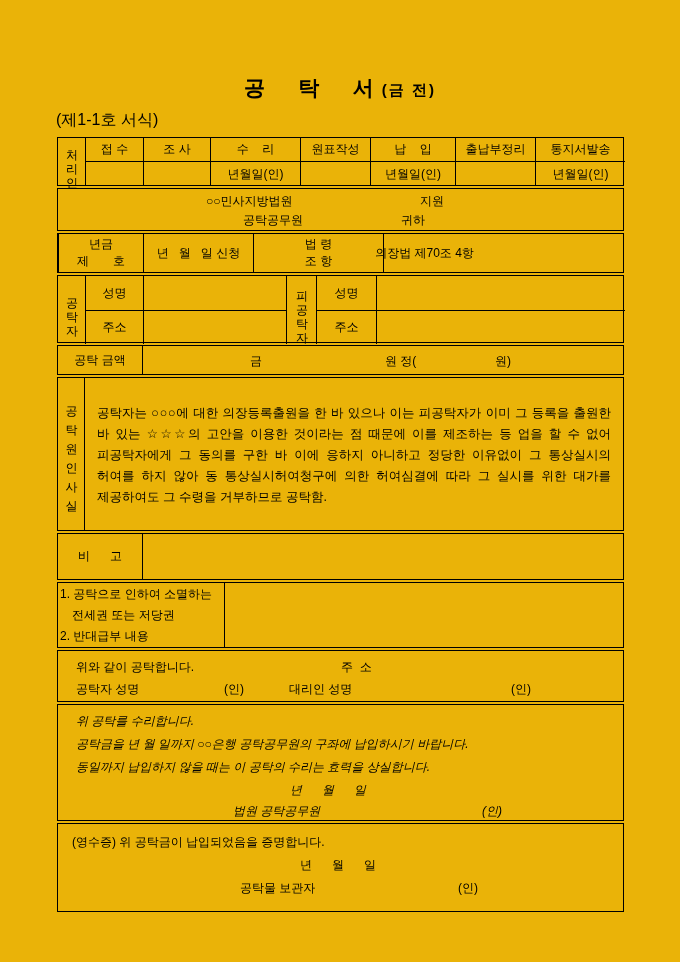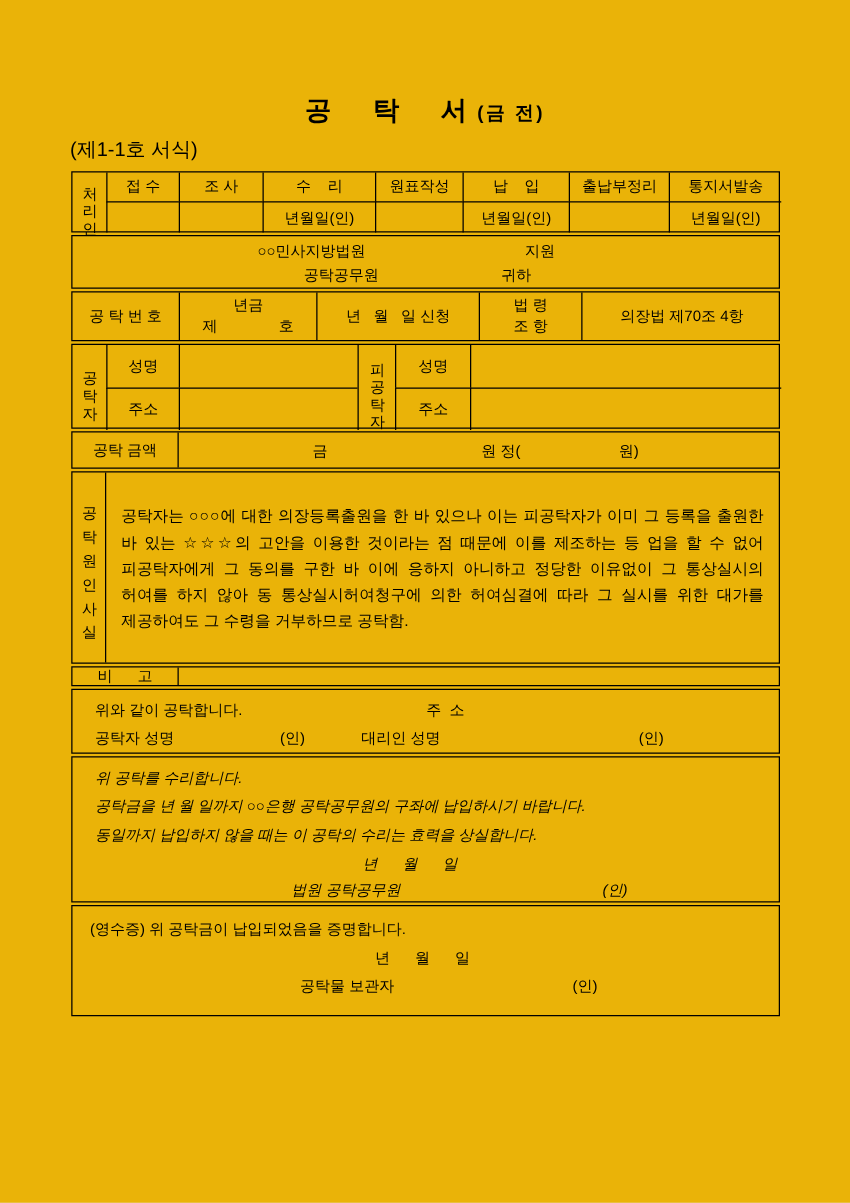--- a/index.html
+++ b/index.html
@@ -31,21 +31,21 @@
   .amount { height:30px; display:flex;text-align:center; }
   .amount .label { width:85px; border-right:1px solid #000; }
   .amount .content { flex:1; position:relative; }
   .amount .content span { position:absolute; top:7px; }
   
   .cause { height:154px; display:flex; }
   .cause .label { width:27px; border-right:1px solid #000; }
   .cause .label .vtext { letter-spacing:7px; }
   .cause .content { flex:1; padding:25px 12px 0 12px; font-size:12.5px; line-height:21px; text-align:justify; word-break:keep-all; }
   
-  .remarks { height:16px; display:flex; }
+  .remarks { height:47px; display:flex; }
   .remarks .label { width:85px; border-right:1px solid #000; }
   .remarks .value { flex:1; }
   
   .exting { height:66px; display:flex; line-height:21px; }
   .exting .left { width:167px; border-right:1px solid #000; padding:1px 0 0 2px; }
   .exting .indent { padding-left:12px; }
   .exting .right { flex:1; }
   
   .decl { height:52px; }
   .accept { height:117px;font-style:italic; }
@@ -82,21 +82,20 @@
     </div>
 
     <div class="sec court">
       <span class="abs" style="left:148px; top:4px;">○○민사지방법원</span>
       <span class="abs" style="left:362px; top:4px;">지원</span>
       <span class="abs" style="left:185px; top:23px;">공탁공무원</span>
       <span class="abs" style="left:343px; top:23px;">귀하</span>
     </div>
 
     <div class="sec depno">
-      <div class="cell">공 탁 번 호</div>
       <div class="cell bl two-line">
         <div>년금</div>
         <div class="spread"><span>제</span><span>호</span></div>
       </div>
       <div class="cell bl">년   월   일 신청</div>
       <div class="cell bl two-line">
         <div>법 령</div>
         <div>조 항</div>
       </div>
       <div class="cell bl">의장법 제70조 4항</div>
@@ -127,20 +126,28 @@
     <div class="sec cause">
       <div class="cell label"><span class="vtext">공탁원인사실</span></div>
       <div class="content">공탁자는 ○○○에 대한 의장등록출원을 한 바 있으나 이는 피공탁자가 이미 그 등록을 출원한 바 있는 ☆☆☆의 고안을 이용한 것이라는 점 때문에 이를 제조하는 등 업을 할 수 없어 피공탁자에게 그 동의를 구한 바 이에 응하지 아니하고 정당한 이유없이 그 통상실시의 허여를 하지 않아 동 통상실시허여청구에 의한 허여심결에 따라 그 실시를 위한 대가를 제공하여도 그 수령을 거부하므로 공탁함.</div>
     </div>
 
     <div class="sec remarks">
       <div class="cell label">비      고</div>
       <div class="value"></div>
     </div>
 
+    <div class="sec exting">
+      <div class="left">
+        <div>1. 공탁으로 인하여 소멸하는</div>
+        <div class="indent">전세권 또는 저당권</div>
+        <div>2. 반대급부 내용</div>
+      </div>
+      <div class="right"></div>
+    </div>
 
     <div class="sec decl">
       <span class="abs" style="left:18px; top:8px;">위와 같이 공탁합니다.</span>
       <span class="abs" style="left:283px; top:8px;">주  소</span>
       <span class="abs" style="left:18px; top:30px;">공탁자 성명</span>
       <span class="abs" style="left:166px; top:30px;">(인)</span>
       <span class="abs" style="left:231px; top:30px;">대리인 성명</span>
       <span class="abs" style="left:453px; top:30px;">(인)</span>
     </div>
 

